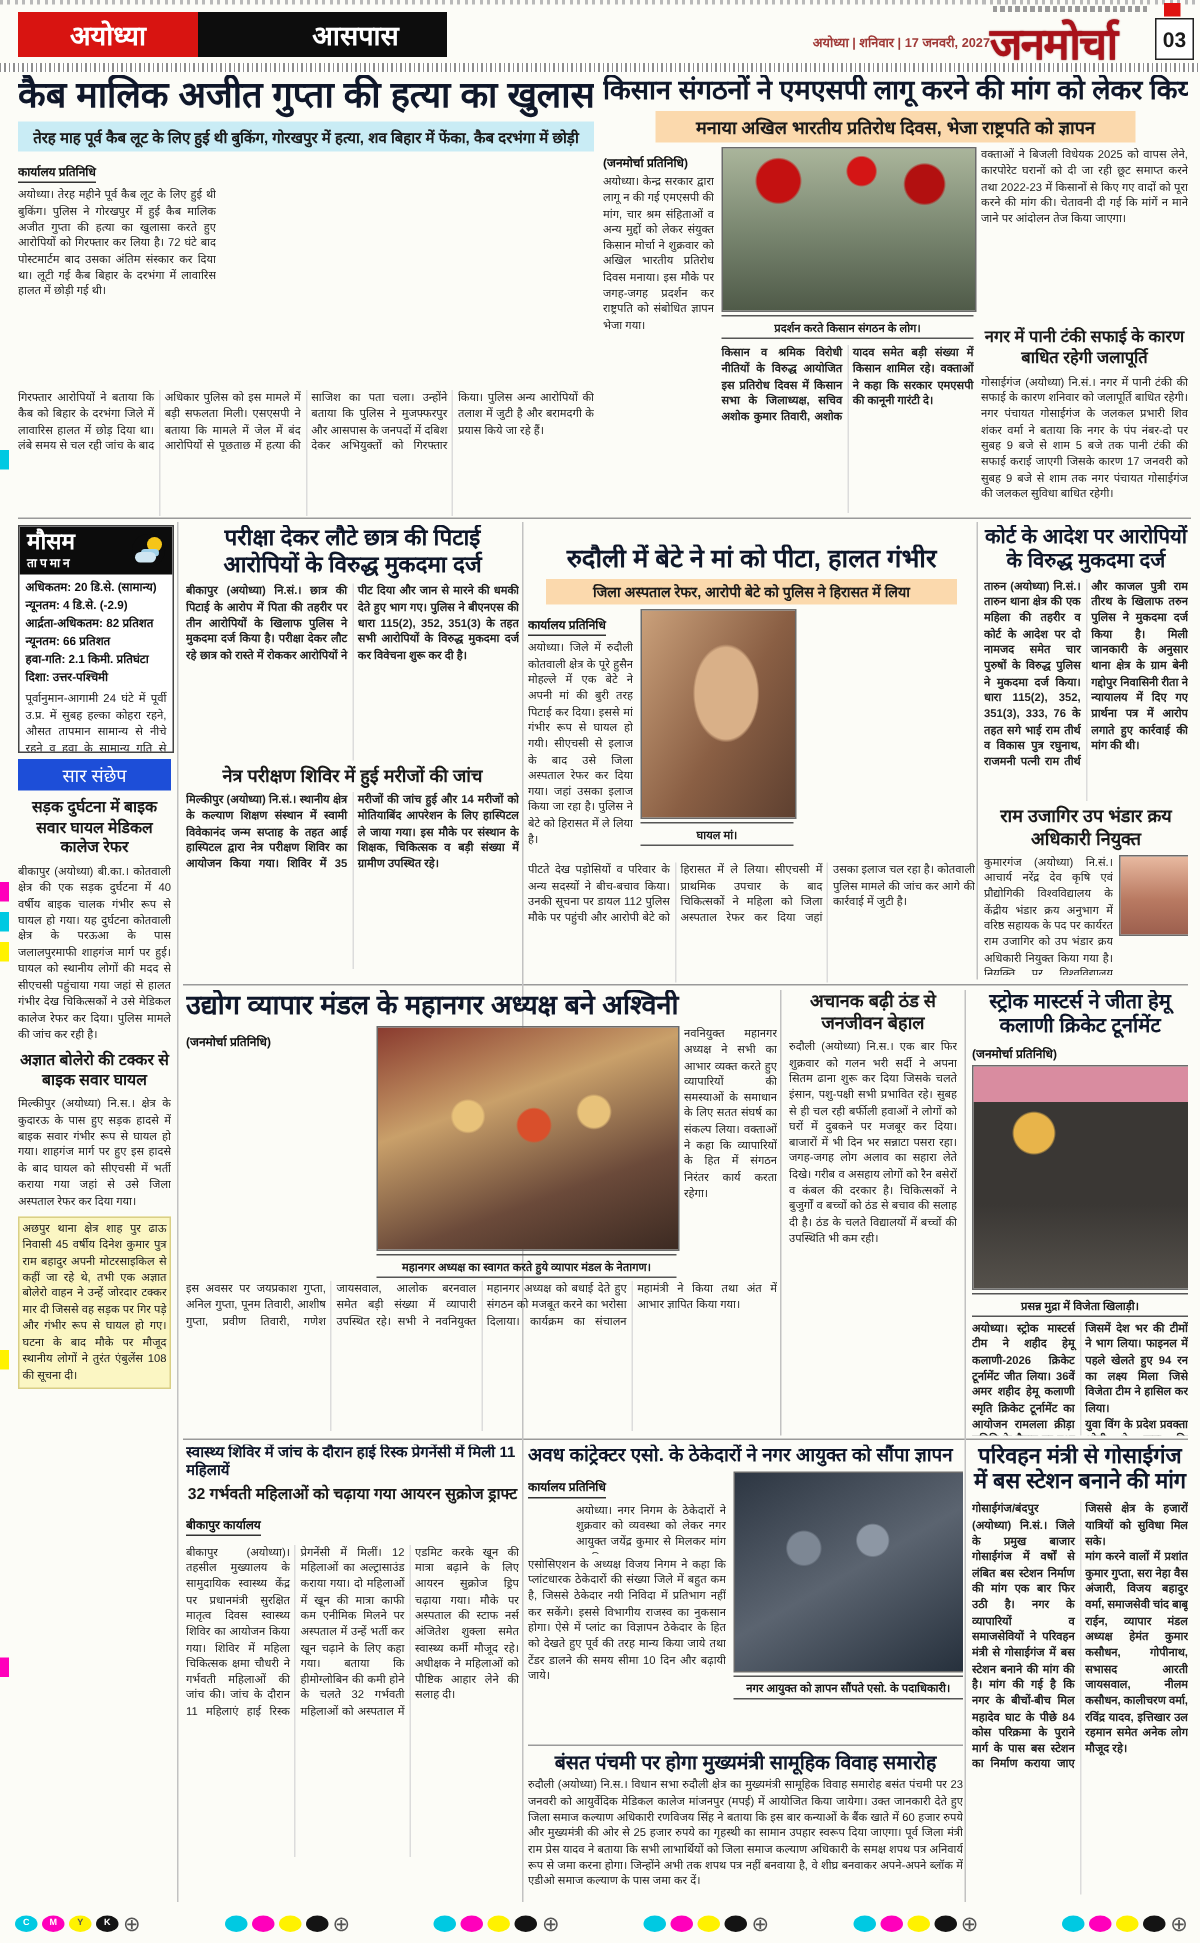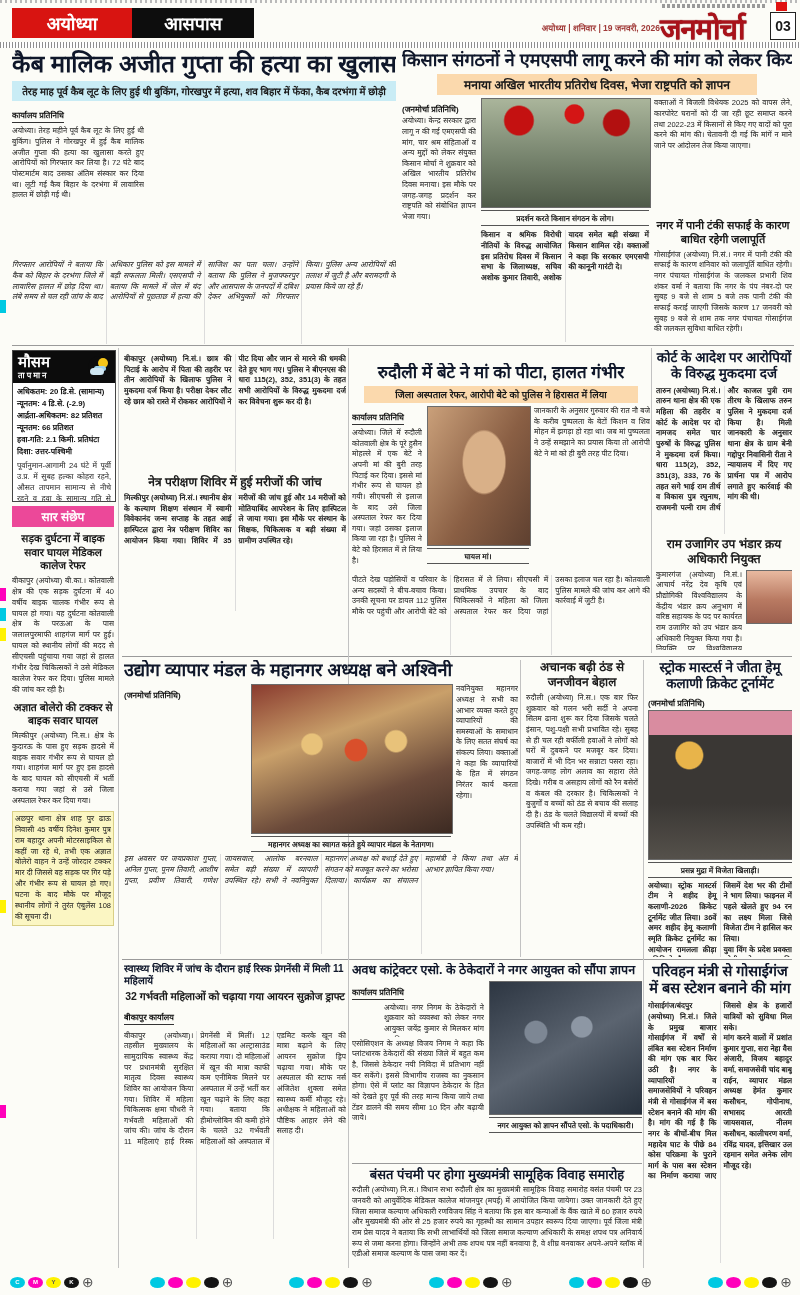--- a/index.html
+++ b/index.html
@@ -9,37 +9,37 @@
     font-family:"Liberation Sans","DejaVu Sans",sans-serif;
     color:#1a1a1a;
   }
   body::before{content:"";position:absolute;left:0;top:0;width:800px;height:3px;
     background:repeating-linear-gradient(90deg,#b9b9b9 0 2px,transparent 2px 5px);}
   .zone{position:absolute;overflow:hidden;}
   .hl{font-weight:bold;color:#0f172a;line-height:1.18;margin:0;}
   .bt{font-size:7.5px;line-height:1.42;text-align:justify;color:#222;}
   .cols2{column-count:2;column-gap:7px;column-rule:1px solid #dcdcdc;font-weight:bold;}
   .cols3{column-count:3;column-gap:7px;column-rule:1px solid #dcdcdc;}
-  .cols4{column-count:4;column-gap:7px;column-rule:1px solid #dcdcdc;font-style:italic;}
+  .cols4{column-count:4;column-gap:7px;column-rule:1px solid #dcdcdc;}
   .byline{font-size:8px;font-weight:bold;color:#111;display:inline-block;
     border-bottom:1px solid #333;padding-bottom:2px;margin:2px 0 3px 0;}
   .byline-plain{font-size:8px;font-weight:bold;color:#111;margin:2px 0 3px 0;}
   .caption{font-size:7.5px;font-weight:bold;text-align:center;
     border-top:1px solid #555;border-bottom:1px solid #555;padding:2px 1px;margin-top:2px;}
   .subhead-cyan{background:#c9ecf5;font-weight:bold;font-size:11px;padding:3px 4px;text-align:center;}
   .subhead-orange{background:#fbd9ad;font-weight:bold;text-align:center;}
   .photo{border:1px solid #6b6b6b;width:100%;}
   figure{margin:0;}
   .vr{position:absolute;width:1px;background:#c2c2c2;}
   .hrule{position:absolute;height:1px;background:#9a9a9a;}
   
   .tab{position:absolute;top:8px;height:30px;display:flex;align-items:center;justify-content:center;
     color:#fff;font-weight:bold;font-size:18px;}
   .tab-red{left:12px;width:120px;background:#d81411;}
-  .tab-black{left:132px;width:122px;background:#0d0d0d;}
+  .tab-black{left:132px;width:122px;background:#0d0d0d;padding-left:44px;}
   .dateline{position:absolute;top:22px;left:520px;width:140px;font-size:8.5px;color:#a03a38;font-weight:bold;text-align:right;}
   .paper-name{position:absolute;top:8px;left:660px;width:108px;font-size:29px;font-weight:bold;color:#a9121a;
     letter-spacing:-1px;text-shadow:0 0 1px #7c0e12;}
   .tagline{position:absolute;top:4px;left:662px;width:104px;height:4px;
     background:repeating-linear-gradient(90deg,#9a9a9a 0 3px,transparent 3px 5px);}
   .pageno-box{position:absolute;top:12px;left:770px;width:24px;height:26px;border:1px solid #222;
     background:#fff;display:flex;align-items:center;justify-content:center;font-weight:bold;font-size:14px;}
   .pageno-flag{position:absolute;top:2px;left:776px;width:11px;height:9px;background:#e01311;}
   .barcode{position:absolute;top:42px;left:0;width:800px;height:6px;
     background:repeating-linear-gradient(90deg,#8f8f8f 0 1px,#ffffff 1px 3px);}
@@ -48,21 +48,21 @@
   .weather-head{background:#0c0c0c;color:#fff;padding:3px 5px;display:flex;align-items:center;justify-content:space-between;}
   .weather-title{font-size:15px;font-weight:bold;line-height:1;}
   .weather-sub{font-size:8px;font-weight:bold;letter-spacing:2px;}
   .wicon{width:22px;height:22px;border-radius:50%;background:#0c0c0c;position:relative;flex:none;}
   .wicon .sun{position:absolute;top:2px;right:2px;width:10px;height:10px;border-radius:50%;background:#f5c518;}
   .wicon .cloud{position:absolute;bottom:3px;left:2px;width:14px;height:7px;border-radius:7px;background:#cfe6f2;
     box-shadow:3px -3px 0 -1px #9fd0e8;}
   .wrow{font-size:7.8px;font-weight:bold;color:#111;line-height:1.55;}
   .wforecast{font-size:7.6px;line-height:1.45;text-align:justify;margin-top:2px;}
   
-  .sar-head{background:#ec4899;color:#fff;font-weight:bold;font-size:12px;text-align:center;
+  .sar-head{background:#1d4ed8;color:#fff;font-weight:normal;font-size:12px;text-align:center;
     padding:2px 0;position:relative;}
   .sar-title{font-size:10.5px;font-weight:bold;text-align:center;line-height:1.3;margin:5px 0 3px 0;}
   .sar-body{font-size:7.5px;line-height:1.45;text-align:justify;}
   .sar-highlight{background:#fbf6c3;border:1px solid #d9cf86;padding:2px;margin-top:4px;}
   
   .regbar{position:absolute;left:10px;top:1272px;width:782px;height:20px;display:flex;
     justify-content:space-between;align-items:center;}
   .reggroup{display:flex;align-items:center;gap:3px;}
   .dot{width:15px;height:11px;border-radius:50%;display:flex;align-items:center;justify-content:center;
     font-size:6px;font-weight:bold;}
@@ -73,21 +73,21 @@
   .regmark{font-size:14px;color:#555;line-height:1;}
   .edge-mark{position:absolute;left:0;width:6px;}
   h2.one{white-space:nowrap;}
   h3.subart{font-weight:bold;text-align:center;line-height:1.25;margin:3px 0;}
 </style>
 </head>
 <body>
 
 <div class="tab tab-red">अयोध्या</div>
 <div class="tab tab-black">आसपास</div>
-<div class="dateline">अयोध्या | शनिवार | 19 जनवरी, 2026</div>
+<div class="dateline">अयोध्या | शनिवार | 17 जनवरी, 2027</div>
 <div class="tagline"></div>
 <div class="paper-name">जनमोर्चा</div>
 <div class="pageno-flag"></div>
 <div class="pageno-box">03</div>
 <div class="barcode"></div>
 
 <div class="hrule" style="left:12px;top:345px;width:782px;"></div>
 <div class="hrule" style="left:122px;top:656px;width:670px;"></div>
 <div class="hrule" style="left:122px;top:959px;width:670px;"></div>
 <div class="hrule" style="left:352px;top:1163px;width:290px;"></div>
@@ -161,40 +161,40 @@
 <section class="zone" style="left:12px;top:506px;width:102px;height:764px;">
   <div class="sar-head">सार संछेप</div>
   <div class="sar-title">सड़क दुर्घटना में बाइक सवार घायल मेडिकल कालेज रेफर</div>
   <div class="sar-body">बीकापुर (अयोध्या) बी.का.। कोतवाली क्षेत्र की एक सड़क दुर्घटना में 40 वर्षीय बाइक चालक गंभीर रूप से घायल हो गया। यह दुर्घटना कोतवाली क्षेत्र के परऊआ के पास जलालपुरमाफी शाहगंज मार्ग पर हुई। घायल को स्थानीय लोगों की मदद से सीएचसी पहुंचाया गया जहां से हालत गंभीर देख चिकित्सकों ने उसे मेडिकल कालेज रेफर कर दिया। पुलिस मामले की जांच कर रही है।</div>
   <div class="sar-title">अज्ञात बोलेरो की टक्कर से बाइक सवार घायल</div>
   <div class="sar-body">मिल्कीपुर (अयोध्या) नि.स.। क्षेत्र के कुदारऊ के पास हुए सड़क हादसे में बाइक सवार गंभीर रूप से घायल हो गया। शाहगंज मार्ग पर हुए इस हादसे के बाद घायल को सीएचसी में भर्ती कराया गया जहां से उसे जिला अस्पताल रेफर कर दिया गया।</div>
   <div class="sar-body sar-highlight">अछपुर थाना क्षेत्र शाह पुर ढाऊ निवासी 45 वर्षीय दिनेश कुमार पुत्र राम बहादुर अपनी मोटरसाइकिल से कहीं जा रहे थे, तभी एक अज्ञात बोलेरो वाहन ने उन्हें जोरदार टक्कर मार दी जिससे वह सड़क पर गिर पड़े और गंभीर रूप से घायल हो गए। घटना के बाद मौके पर मौजूद स्थानीय लोगों ने तुरंत एंबुलेंस 108 की सूचना दी।</div>
 </section>
 
 <section class="zone" style="left:124px;top:350px;width:222px;height:303px;">
+  <h2 class="hl" style="font-size:15px;text-align:center;">परीक्षा देकर लौटे छात्र की पिटाई आरोपियों के विरुद्ध मुकदमा दर्ज</h2>
   <div class="bt cols2" style="margin-top:4px;height:118px;">बीकापुर (अयोध्या) नि.सं.। छात्र की पिटाई के आरोप में पिता की तहरीर पर तीन आरोपियों के खिलाफ पुलिस ने मुकदमा दर्ज किया है। परीक्षा देकर लौट रहे छात्र को रास्ते में रोककर आरोपियों ने पीट दिया और जान से मारने की धमकी देते हुए भाग गए। पुलिस ने बीएनएस की धारा 115(2), 352, 351(3) के तहत सभी आरोपियों के विरुद्ध मुकदमा दर्ज कर विवेचना शुरू कर दी है।</div>
   <h3 class="subart" style="font-size:12px;">नेत्र परीक्षण शिविर में हुई मरीजों की जांच</h3>
   <div class="bt cols2" style="height:118px;">मिल्कीपुर (अयोध्या) नि.सं.। स्थानीय क्षेत्र के कल्याण शिक्षण संस्थान में स्वामी विवेकानंद जन्म सप्ताह के तहत आई हास्पिटल द्वारा नेत्र परीक्षण शिविर का आयोजन किया गया। शिविर में 35 मरीजों की जांच हुई और 14 मरीजों को मोतियाबिंद आपरेशन के लिए हास्पिटल ले जाया गया। इस मौके पर संस्थान के शिक्षक, चिकित्सक व बड़ी संख्या में ग्रामीण उपस्थित रहे।</div>
 </section>
 
 <section class="zone" style="left:352px;top:350px;width:298px;height:303px;margin-top:13px;">
   <h2 class="hl one" style="font-size:17px;text-align:center;">रुदौली में बेटे ने मां को पीटा, हालत गंभीर</h2>
   <div class="subhead-orange" style="width:92%;margin:3px auto 0 auto;font-size:9.5px;padding:2px 0;">जिला अस्पताल रेफर, आरोपी बेटे को पुलिस ने हिरासत में लिया</div>
   <div style="display:flex;gap:5px;margin-top:3px;height:165px;">
     <div style="width:70px;flex:none;">
       <span class="byline">कार्यालय प्रतिनिधि</span>
       <div class="bt" style="height:138px;overflow:hidden;">अयोध्या। जिले में रुदौली कोतवाली क्षेत्र के पूरे हुसैन मोहल्ले में एक बेटे ने अपनी मां की बुरी तरह पिटाई कर दिया। इससे मां गंभीर रूप से घायल हो गयी। सीएचसी से इलाज के बाद उसे जिला अस्पताल रेफर कर दिया गया। जहां उसका इलाज किया जा रहा है। पुलिस ने बेटे को हिरासत में ले लिया है।</div>
     </div>
     <figure style="width:102px;flex:none;">
       <div class="photo" style="height:138px;background:
         radial-gradient(ellipse at 55% 40%, #d9b088 0 26%, transparent 28%),
         linear-gradient(120deg,#caa07a 0%,#8a5f44 55%,#5e4030 100%);"></div>
       <figcaption class="caption">घायल मां।</figcaption>
     </figure>
-    <div class="bt" style="flex:1;overflow:hidden;">जानकारी के अनुसार गुरुवार की रात नौ बजे के करीब पुष्पलता के बेटों किशन व शिव मोहन में झगड़ा हो रहा था। जब मां पुष्पलता ने उन्हें समझाने का प्रयास किया तो आरोपी बेटे ने मां को ही बुरी तरह पीट दिया।</div>
   </div>
   <div class="bt cols3" style="margin-top:4px;height:80px;">पीटते देख पड़ोसियों व परिवार के अन्य सदस्यों ने बीच-बचाव किया। उनकी सूचना पर डायल 112 पुलिस मौके पर पहुंची और आरोपी बेटे को हिरासत में ले लिया। सीएचसी में प्राथमिक उपचार के बाद चिकित्सकों ने महिला को जिला अस्पताल रेफर कर दिया जहां उसका इलाज चल रहा है। कोतवाली पुलिस मामले की जांच कर आगे की कार्रवाई में जुटी है।</div>
 </section>
 
 <section class="zone" style="left:656px;top:350px;width:136px;height:303px;">
   <h2 class="hl" style="font-size:13.5px;text-align:center;">कोर्ट के आदेश पर आरोपियों के विरुद्ध मुकदमा दर्ज</h2>
   <div class="bt cols2" style="margin-top:4px;height:148px;">तारुन (अयोध्या) नि.सं.। तारुन थाना क्षेत्र की एक महिला की तहरीर व कोर्ट के आदेश पर दो नामजद समेत चार पुरुषों के विरुद्ध पुलिस ने मुकदमा दर्ज किया। धारा 115(2), 352, 351(3), 333, 76 के तहत सगे भाई राम तीर्थ व विकास पुत्र रघुनाथ, राजमनी पत्नी राम तीर्थ और काजल पुत्री राम तीरथ के खिलाफ तरुन पुलिस ने मुकदमा दर्ज किया है। मिली जानकारी के अनुसार थाना क्षेत्र के ग्राम बेनी गद्दोपुर निवासिनी रीता ने न्यायालय में दिए गए प्रार्थना पत्र में आरोप लगाते हुए कार्रवाई की मांग की थी।</div>
   <h3 class="subart" style="font-size:12px;">राम उजागिर उप भंडार क्रय अधिकारी नियुक्त</h3>
   <div style="display:flex;gap:4px;">
     <div class="bt" style="flex:1;overflow:hidden;height:80px;">कुमारगंज (अयोध्या) नि.सं.। आचार्य नरेंद्र देव कृषि एवं प्रौद्योगिकी विश्वविद्यालय के केंद्रीय भंडार क्रय अनुभाग में वरिष्ठ सहायक के पद पर कार्यरत राम उजागिर को उप भंडार क्रय अधिकारी नियुक्त किया गया है। नियुक्ति पर विश्वविद्यालय परिवार ने हर्ष व्यक्त किया है।</div>

